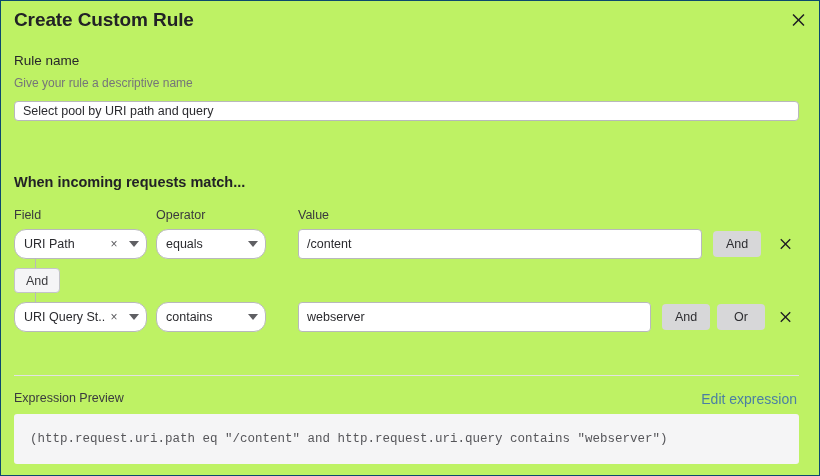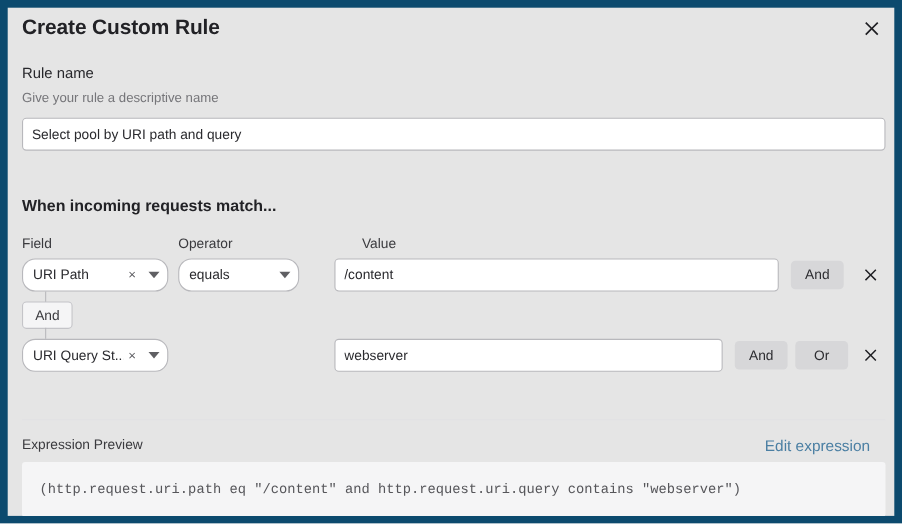--- a/index.html
+++ b/index.html
@@ -9,22 +9,22 @@
   }
   body {
     font-family: "Liberation Sans", sans-serif;
     -webkit-font-smoothing: antialiased;
   }
   .screen {
     position: relative;
     width: 820px;
     height: 476px;
     box-sizing: border-box;
-    background: #e5e5e5;
-    border: 7px solid #0c4a6e;
+    background: #bef264;
+    border: 1px solid #0c4a6e;
     overflow: hidden;
     padding-left: 12px;
   }
   
   .dialog-title {
     position: absolute;
     left: 13px;
     top: 8px;
     font-size: 19px;
     font-weight: bold;
@@ -71,41 +71,41 @@
     font-family: "Liberation Sans", sans-serif;
     font-size: 12.5px;
     color: #2a2a2e;
     padding: 0 8px;
     outline: none;
   }
   #rule-name-input {
     left: 13px;
     top: 100px;
     width: 785px;
-    height: 30px;
+    height: 20px;
   }
 
   
   .match-heading {
     position: absolute;
     left: 13px;
     top: 173px;
     font-size: 14.5px;
     font-weight: bold;
     color: #222226;
   }
   .col-header {
     position: absolute;
     top: 207px;
     font-size: 12.5px;
     color: #3a3a3e;
   }
   .col-field    { left: 13px; }
   .col-operator { left: 155px; }
-  .col-value    { left: 297px; margin-left: 25px; }
+  .col-value    { left: 297px; }
 
   
   .cond-row {
     position: absolute;
     left: 0;
     width: 820px;
     height: 30px;
   }
   .row-1 { top: 228px; }
   .row-2 { top: 301px; }
@@ -332,20 +332,26 @@
   <div class="connector-line connector-bottom"></div>
 
   <div class="cond-row row-2">
     <div class="select-box select-field">
       <span class="select-text">URI Query St...</span>
       <span class="select-clear">×</span>
       <span class="select-caret">
           <span class="caret-tri"></span>
         </span>
     </div>
+    <div class="select-box select-operator">
+      <span class="select-text">contains</span>
+      <span class="select-caret">
+          <span class="caret-tri"></span>
+        </span>
+    </div>
     <input class="text-input value-input" id="value-input-2" type="text" value="webserver" style="">
     <button class="logic-btn" id="and-btn-2">And</button>
     <button class="logic-btn" id="or-btn-2">Or</button>
     <button class="delete-btn" id="delete-btn-2">
       <svg width="13" height="13" viewBox="0 0 15 15">
         <path d="M2.6 2.0 L7.5 6.9 L12.4 2.0 L13.5 3.1 L8.6 8.0 L13.5 12.9 L12.4 14.0 L7.5 9.1 L2.6 14.0 L1.5 12.9 L6.4 8.0 L1.5 3.1 Z" fill="#1f1f23"></path>
       </svg>
     </button>
   </div>
 

